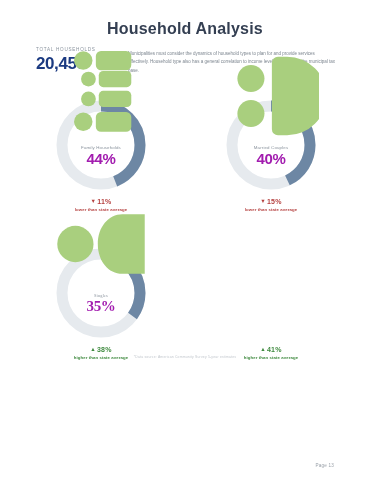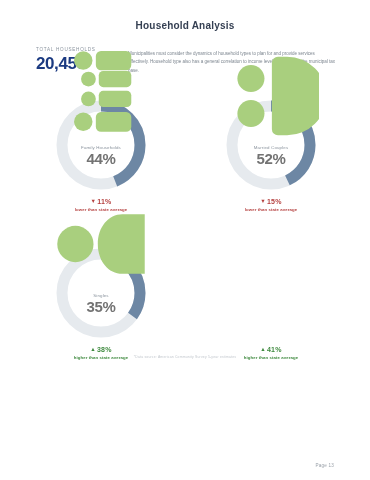--- a/index.html
+++ b/index.html
@@ -23,21 +23,21 @@
     box-sizing: border-box;
   }
 
   
   .page-title {
     position: absolute;
     top: 20px;
     left: 0;
     width: 370px;
     text-align: center;
-    font-size: 10px;
+    font-size: 16px;
     font-weight: bold;
     letter-spacing: 0.2px;
     color: #343f52;
   }
 
   
   .intro {
     position: absolute;
     top: 45px;
     left: 36px;
@@ -78,21 +78,21 @@
   .donut-grid {
     position: absolute;
     top: 97px;
     left: 36px;
     width: 300px;
   }
   .donut-row {
     display: flex;
     justify-content: space-between;
   }
-  .donut-row.second { margin-top: 33px; }
+  .donut-row.second { margin-top: 33px; font-family: Liberation Serif, serif; }
 
   .donut-cell {
     width: 130px;
     display: flex;
     flex-direction: column;
     align-items: center;
   }
   .donut-wrap {
     position: relative;
     width: 96px;
@@ -123,21 +123,21 @@
   .donut-name {
     font-size: 4.4px;
     color: #8a939d;
     letter-spacing: 0.15px;
     white-space: nowrap;
     margin-bottom: 1px;
   }
   .donut-pct {
     font-size: 15px;
     font-weight: bold;
-    color: #737373;
+    color: #a21caf;
     letter-spacing: -0.4px;
     line-height: 1;
   }
 
   
   .compare-row {
     display: flex;
     justify-content: space-between;
     width: 300px;
     margin-top: 4px;
@@ -251,21 +251,21 @@
             <div class="donut-icon">
               <svg width="22" height="18" viewBox="0 0 22 18">
                 <g fill="#a9cf7e">
                   <circle cx="7" cy="4.4" r="3.1"></circle>
                   <circle cx="15" cy="4.4" r="3.1"></circle>
                   <path d="M3.4 9.2h15.2a1.4 1.4 0 0 1 1.4 1.4v2.1a9 9 0 0 1-18 0v-2.1a1.4 1.4 0 0 1 1.4-1.4z"></path>
                 </g>
               </svg>
             </div>
             <div class="donut-name">Married Couples</div>
-            <div class="donut-pct">52%</div>
+            <div class="donut-pct">40%</div>
           </div>
         </div>
       </div>
 
     </div>
 
     <div class="compare-row">
       <div class="compare-cell down">
         <div class="compare-value">
           <span class="tri">▼</span><span>11%</span>

